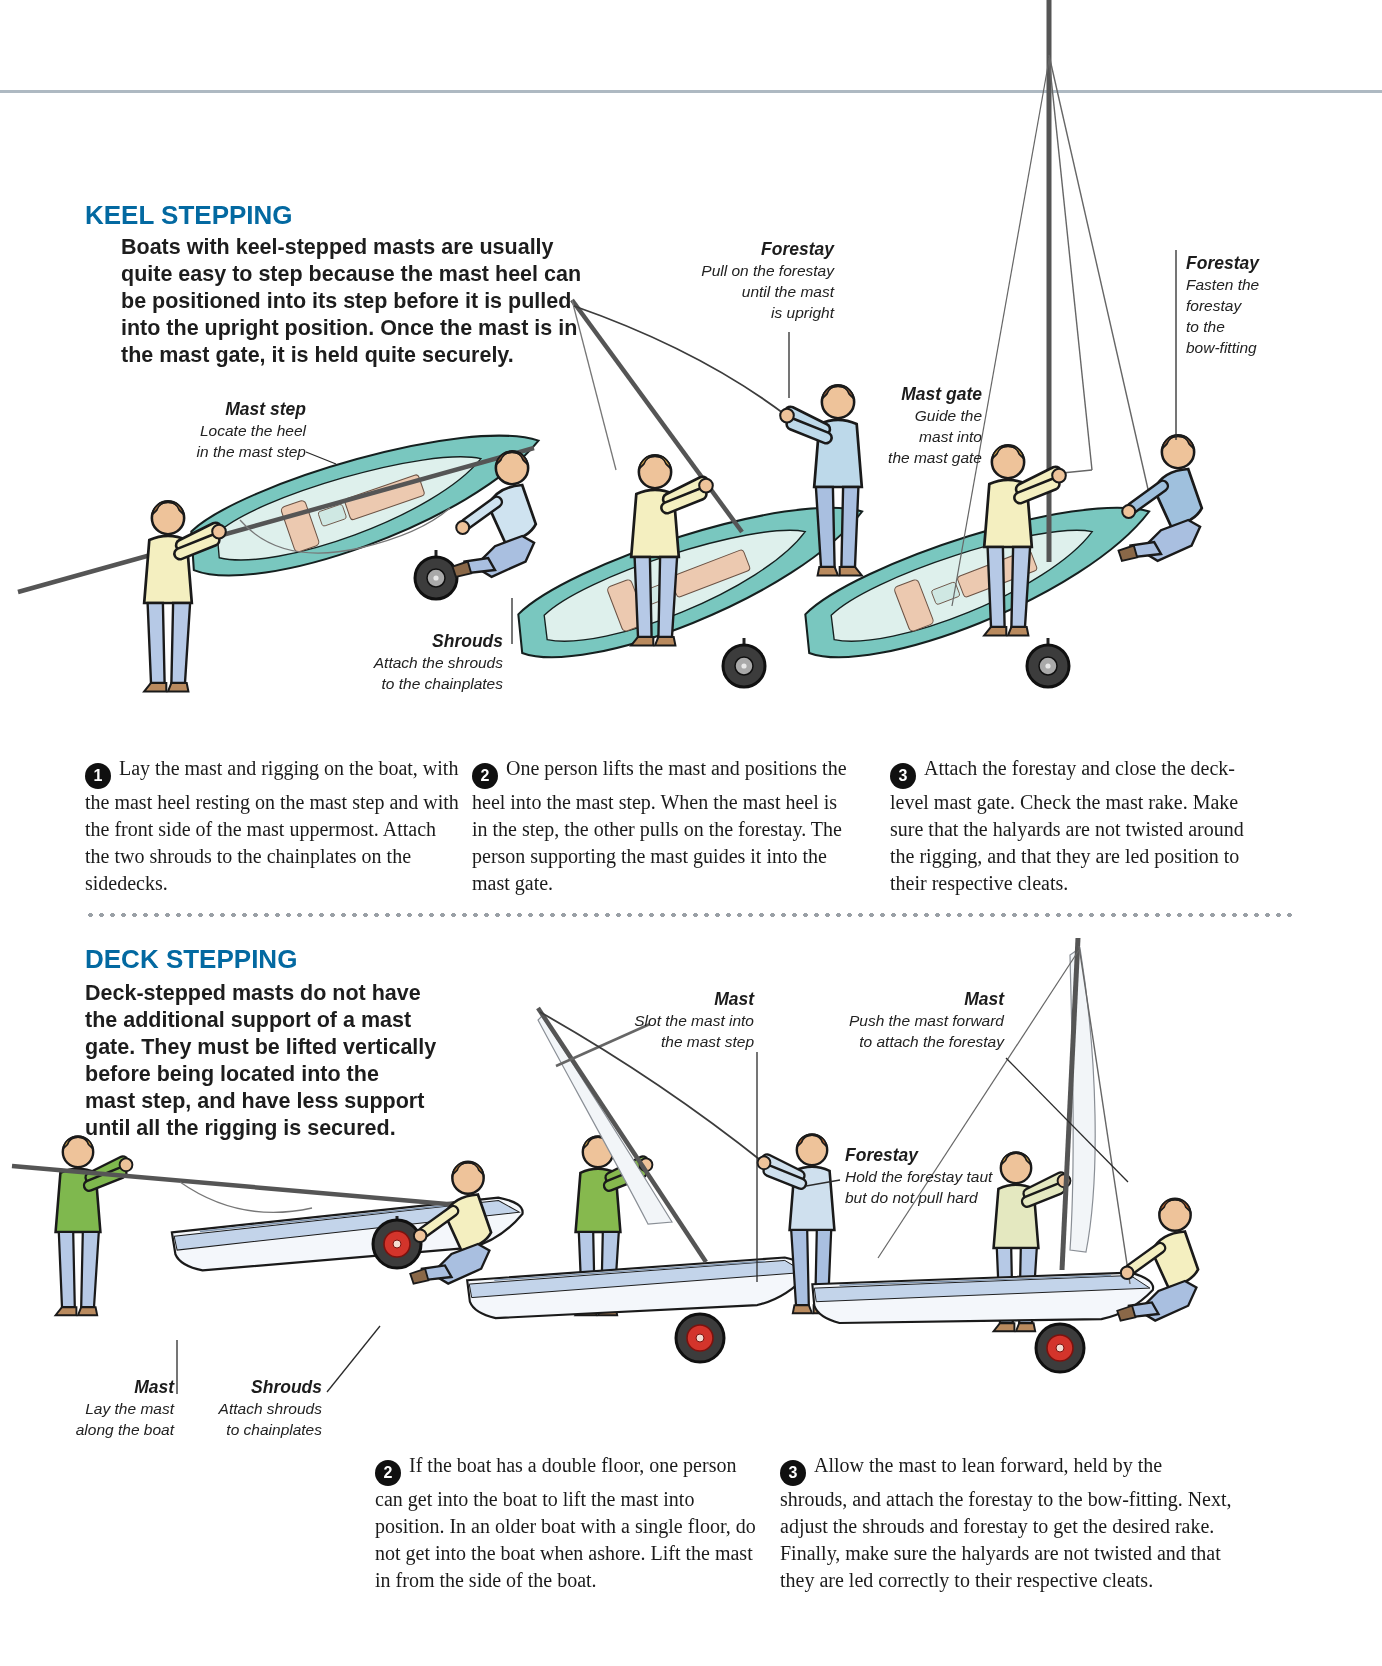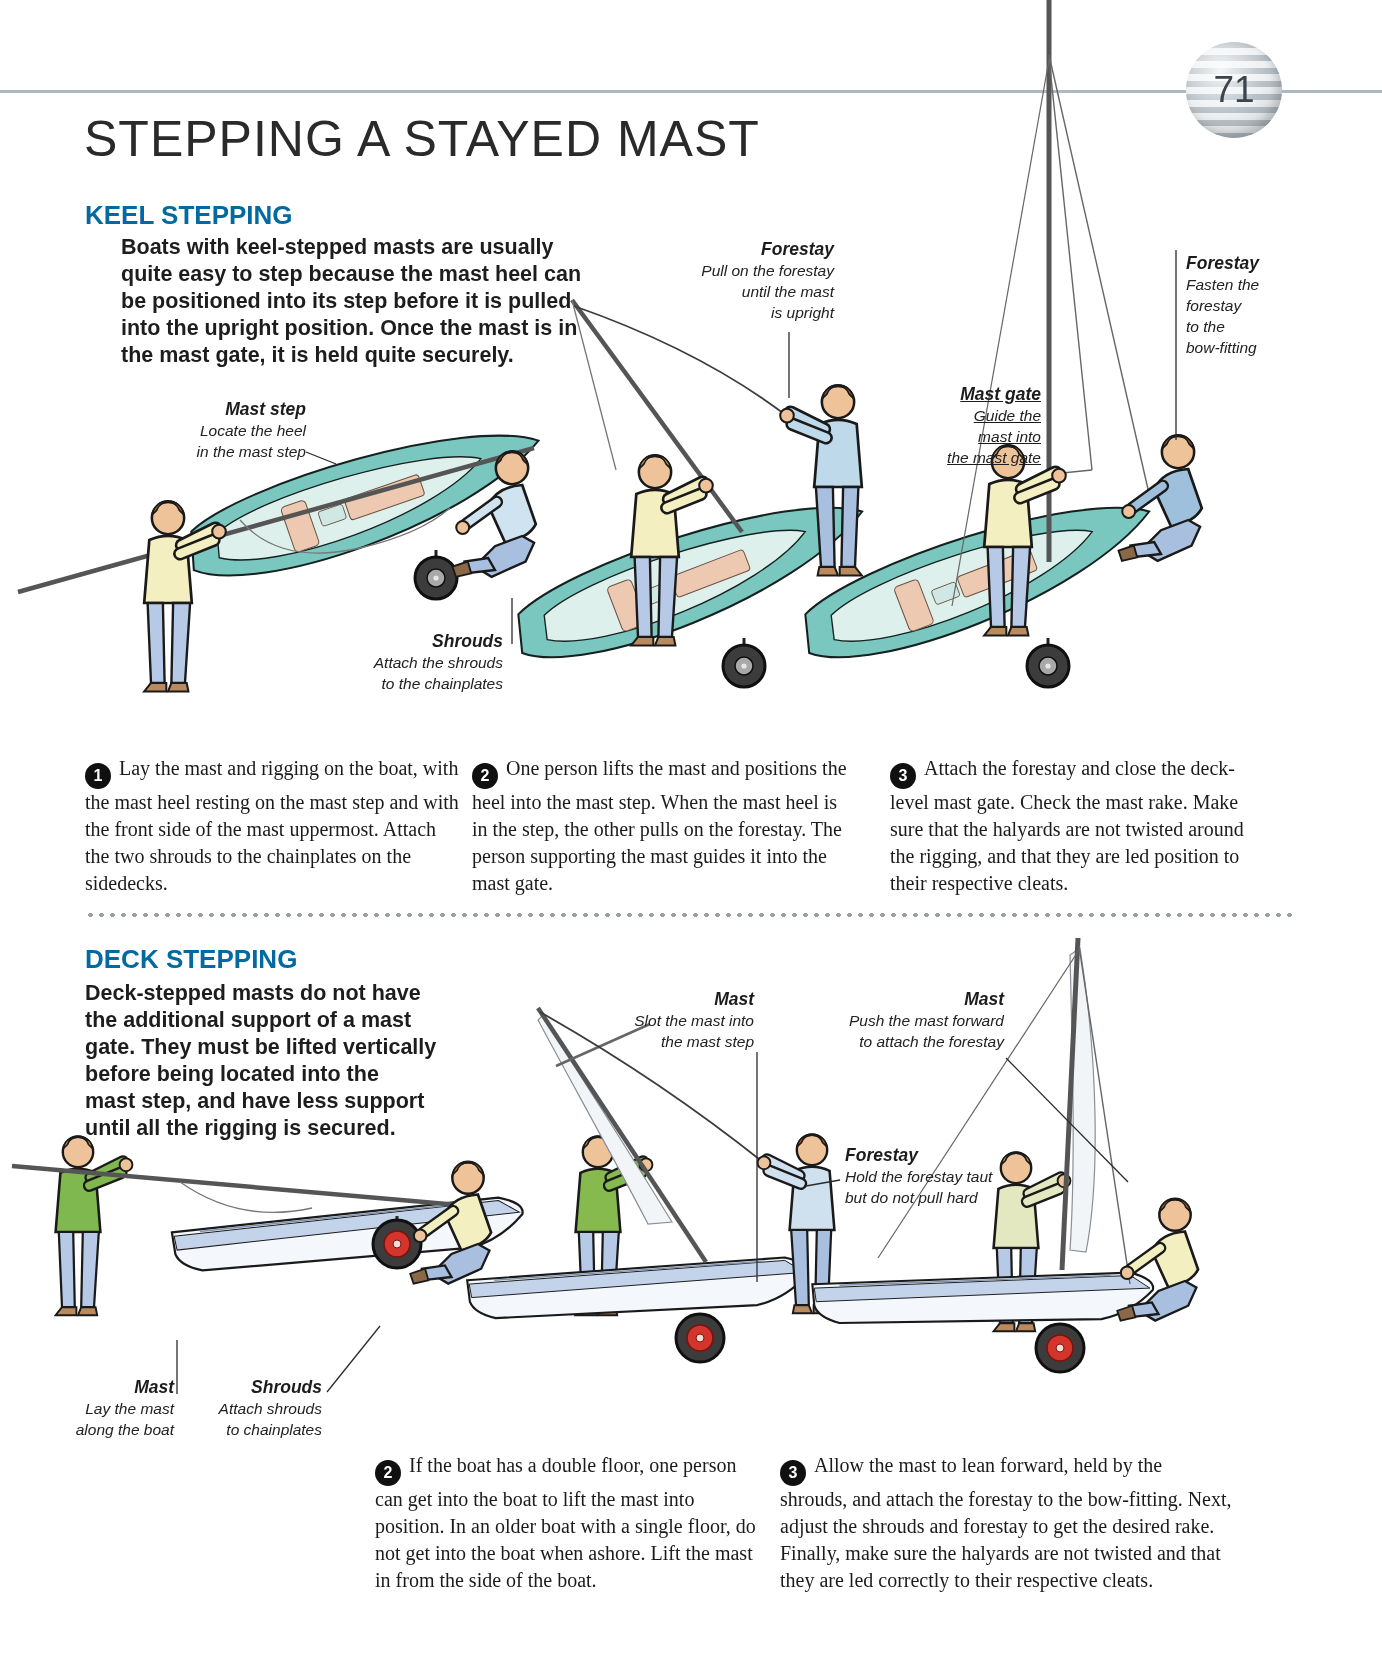--- a/index.html
+++ b/index.html
@@ -164,44 +164,40 @@
       <line x1="1176" y1="250" x2="1176" y2="440"></line>
       <line x1="512" y1="598" x2="512" y2="644"></line>
       <line x1="757" y1="1052" x2="757" y2="1282"></line>
       <line x1="1006" y1="1058" x2="1128" y2="1182"></line>
       <line x1="840" y1="1180" x2="806" y2="1186"></line>
       <line x1="177" y1="1340" x2="177" y2="1394"></line>
       <line x1="327" y1="1392" x2="380" y2="1326"></line>
     </g>
   </svg>
 
-  <div class="ball">
-    <span>71</span>
-  </div>
-  <div class="title">STEPPING A STAYED MAST</div>
 
   <div class="h2" style="left:85px;top:200px;">KEEL STEPPING</div>
   <div class="intro" style="left:85px;top:234px;width:470px;margin-left:36px;">Boats with keel-stepped masts are usually
 quite easy to step because the mast heel can
 be positioned into its step before it is pulled
 into the upright position. Once the mast is in
 the mast gate, it is held quite securely.</div>
 
   <div class="label ra" style="left:158px;top:398px;width:148px;">
     <div class="lt">Mast step</div>
     <div class="ld">Locate the heel
 in the mast step</div>
   </div>
   <div class="label ra" style="left:688px;top:238px;width:146px;">
     <div class="lt">Forestay</div>
     <div class="ld">Pull on the forestay
 until the mast
 is upright</div>
   </div>
-  <div class="label ra" style="left:925px;top:383px;width:116px;text-decoration:underline;">
+  <div class="label ra" style="left:866px;top:383px;width:116px;">
     <div class="lt">Mast gate</div>
     <div class="ld">Guide the
 mast into
 the mast gate</div>
   </div>
   <div class="label" style="left:1186px;top:252px;width:120px;">
     <div class="lt">Forestay</div>
     <div class="ld">Fasten the
 forestay
 to the

